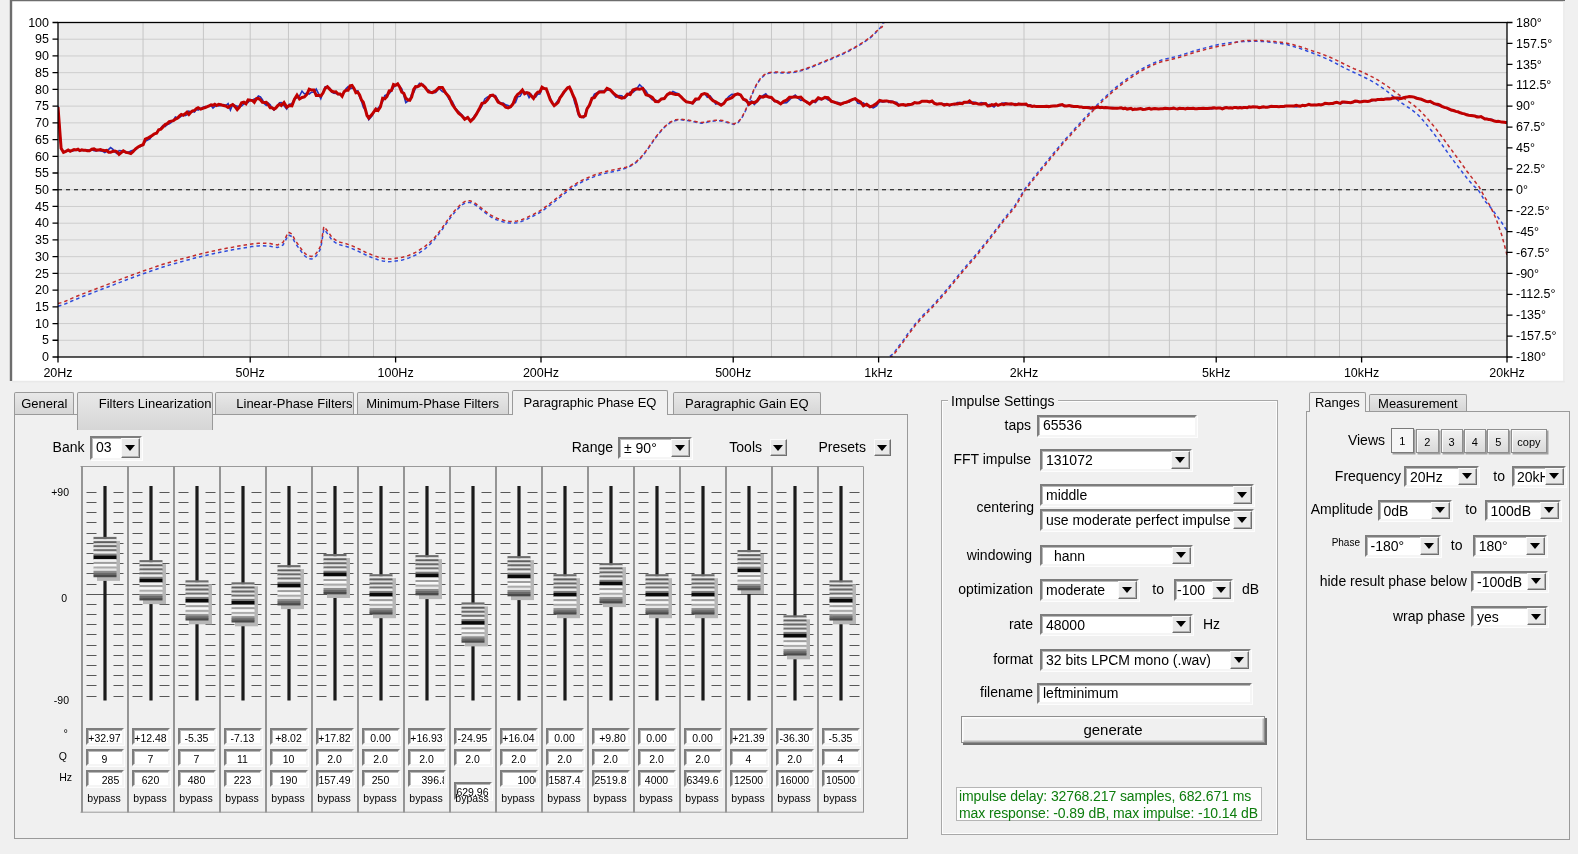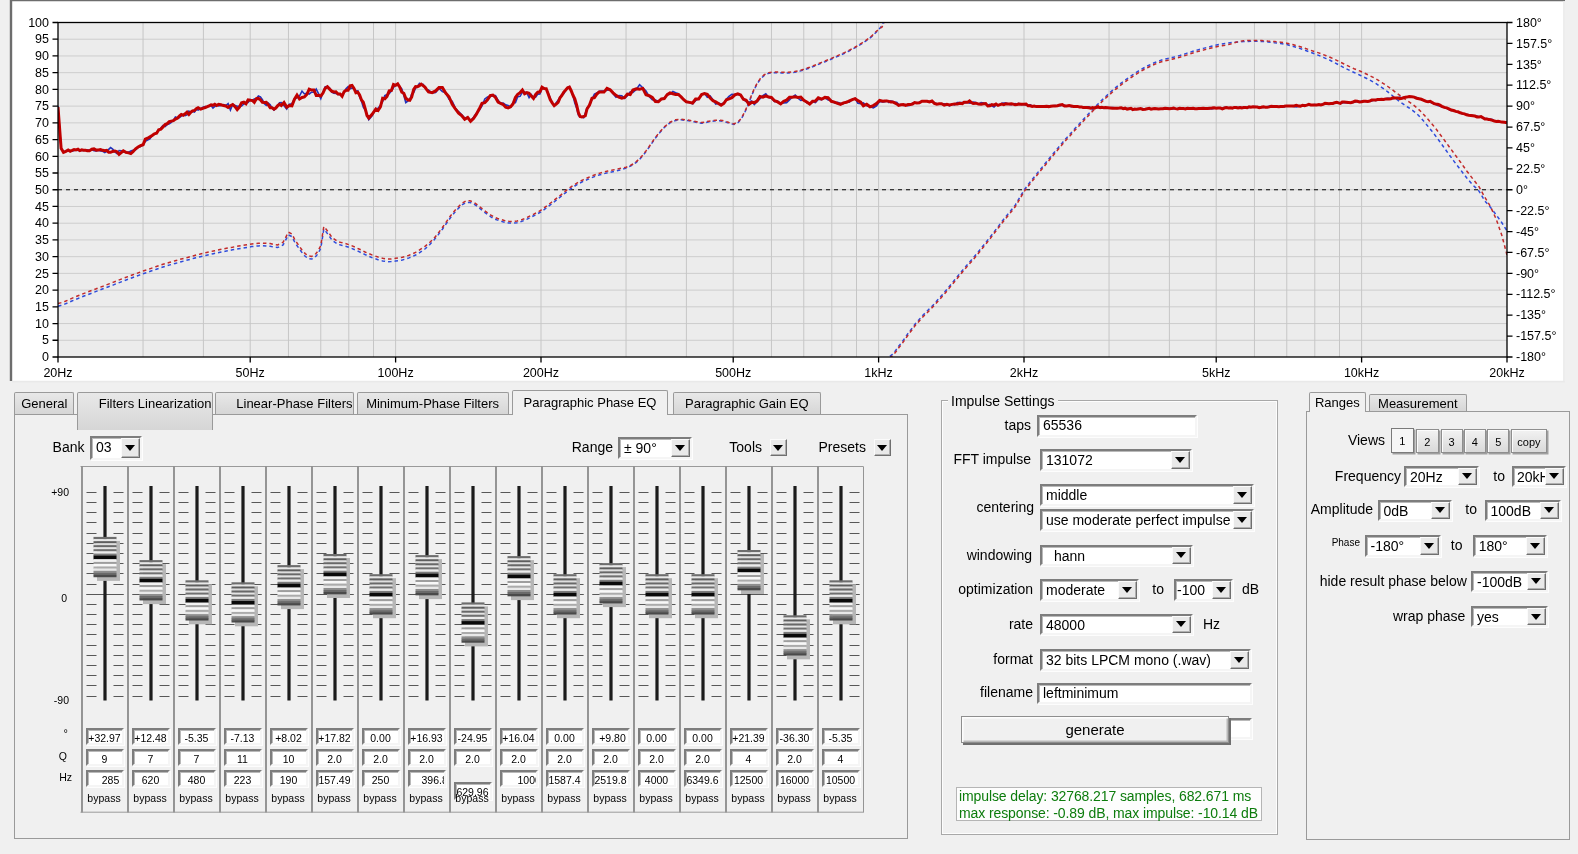--- a/index.html
+++ b/index.html
@@ -246,21 +246,21 @@
 <div class="cb" style="left:1040px;top:648.5px;width:211px;height:22px">
     <span style="font-size:14px;padding-left:4px">32 bits LPCM mono (.wav)</span>
     <div class="cbb" style="width:19px">
       <i></i>
     </div>
   </div>
 <div class="lb" style="right:545px;top:684px;font-size:14px">filename</div>
 <div class="inp" style="left:1037px;top:682.5px;width:215px;height:21px;text-align:left;font-size:14px;padding-left:4px">leftminimum</div>
 <div class="lb" style="right:544px;top:720px;font-size:14px">directory</div>
 <div class="inp" style="left:1038px;top:717.5px;width:214px;height:21.5px;text-align:left;font-size:14px;padding-left:4px"></div>
-<div class="gen" style="left:961px;top:716px;width:268px;height:27px">generate</div>
+<div class="gen" style="left:961px;top:716px;width:304px;height:27px">generate</div>
 <div style="position:absolute;left:956px;top:786.5px;width:306px;height:34px;border:1px solid #b5b5b5;background:#fdfdfd;color:#0c7c0c;font-size:14px;line-height:17px;padding-left:2px;white-space:nowrap;letter-spacing:-0.1px">impulse delay: 32768.217 samples, 682.671 ms<br>max response: -0.89 dB, max impulse: -10.14 dB</div>
 <div style="left:1305.5px;top:410.5px;width:264.5px;height:429px;border:1px solid #9a9a9a;background:#f0f0f0"></div>
 <div style="left:1308.8px;top:392px;width:57px;height:20px;background:#f0f0f0;border:1px solid #9a9a9a;border-bottom:none;border-radius:2px 2px 0 0;z-index:5;text-align:center;line-height:19px;font-size:13px">Ranges</div>
 <div style="left:1368.8px;top:393.5px;width:98px;height:17px;background:linear-gradient(#e8e8e8,#d6d6d6);border:1px solid #9a9a9a;border-bottom:none;border-radius:2px 2px 0 0;text-align:center;line-height:17px;font-size:13px">Measurement</div>
 <div class="lb" style="right:193px;top:432px;font-size:14px">Views</div>
 <div class="vbs" style="left:1390.7px;top:427.5px;width:23.4px;height:25.5px;line-height:25px">1</div>
 <div class="vb" style="left:1415.6px;top:428.5px;width:23.4px;height:24.5px;line-height:24px">2</div>
 <div class="vb" style="left:1440.5px;top:428.5px;width:22px;height:24.5px;line-height:24px">3</div>
 <div class="vb" style="left:1463.9px;top:428.5px;width:22px;height:24.5px;line-height:24px">4</div>
 <div class="vb" style="left:1487.3px;top:428.5px;width:22px;height:24.5px;line-height:24px">5</div>

